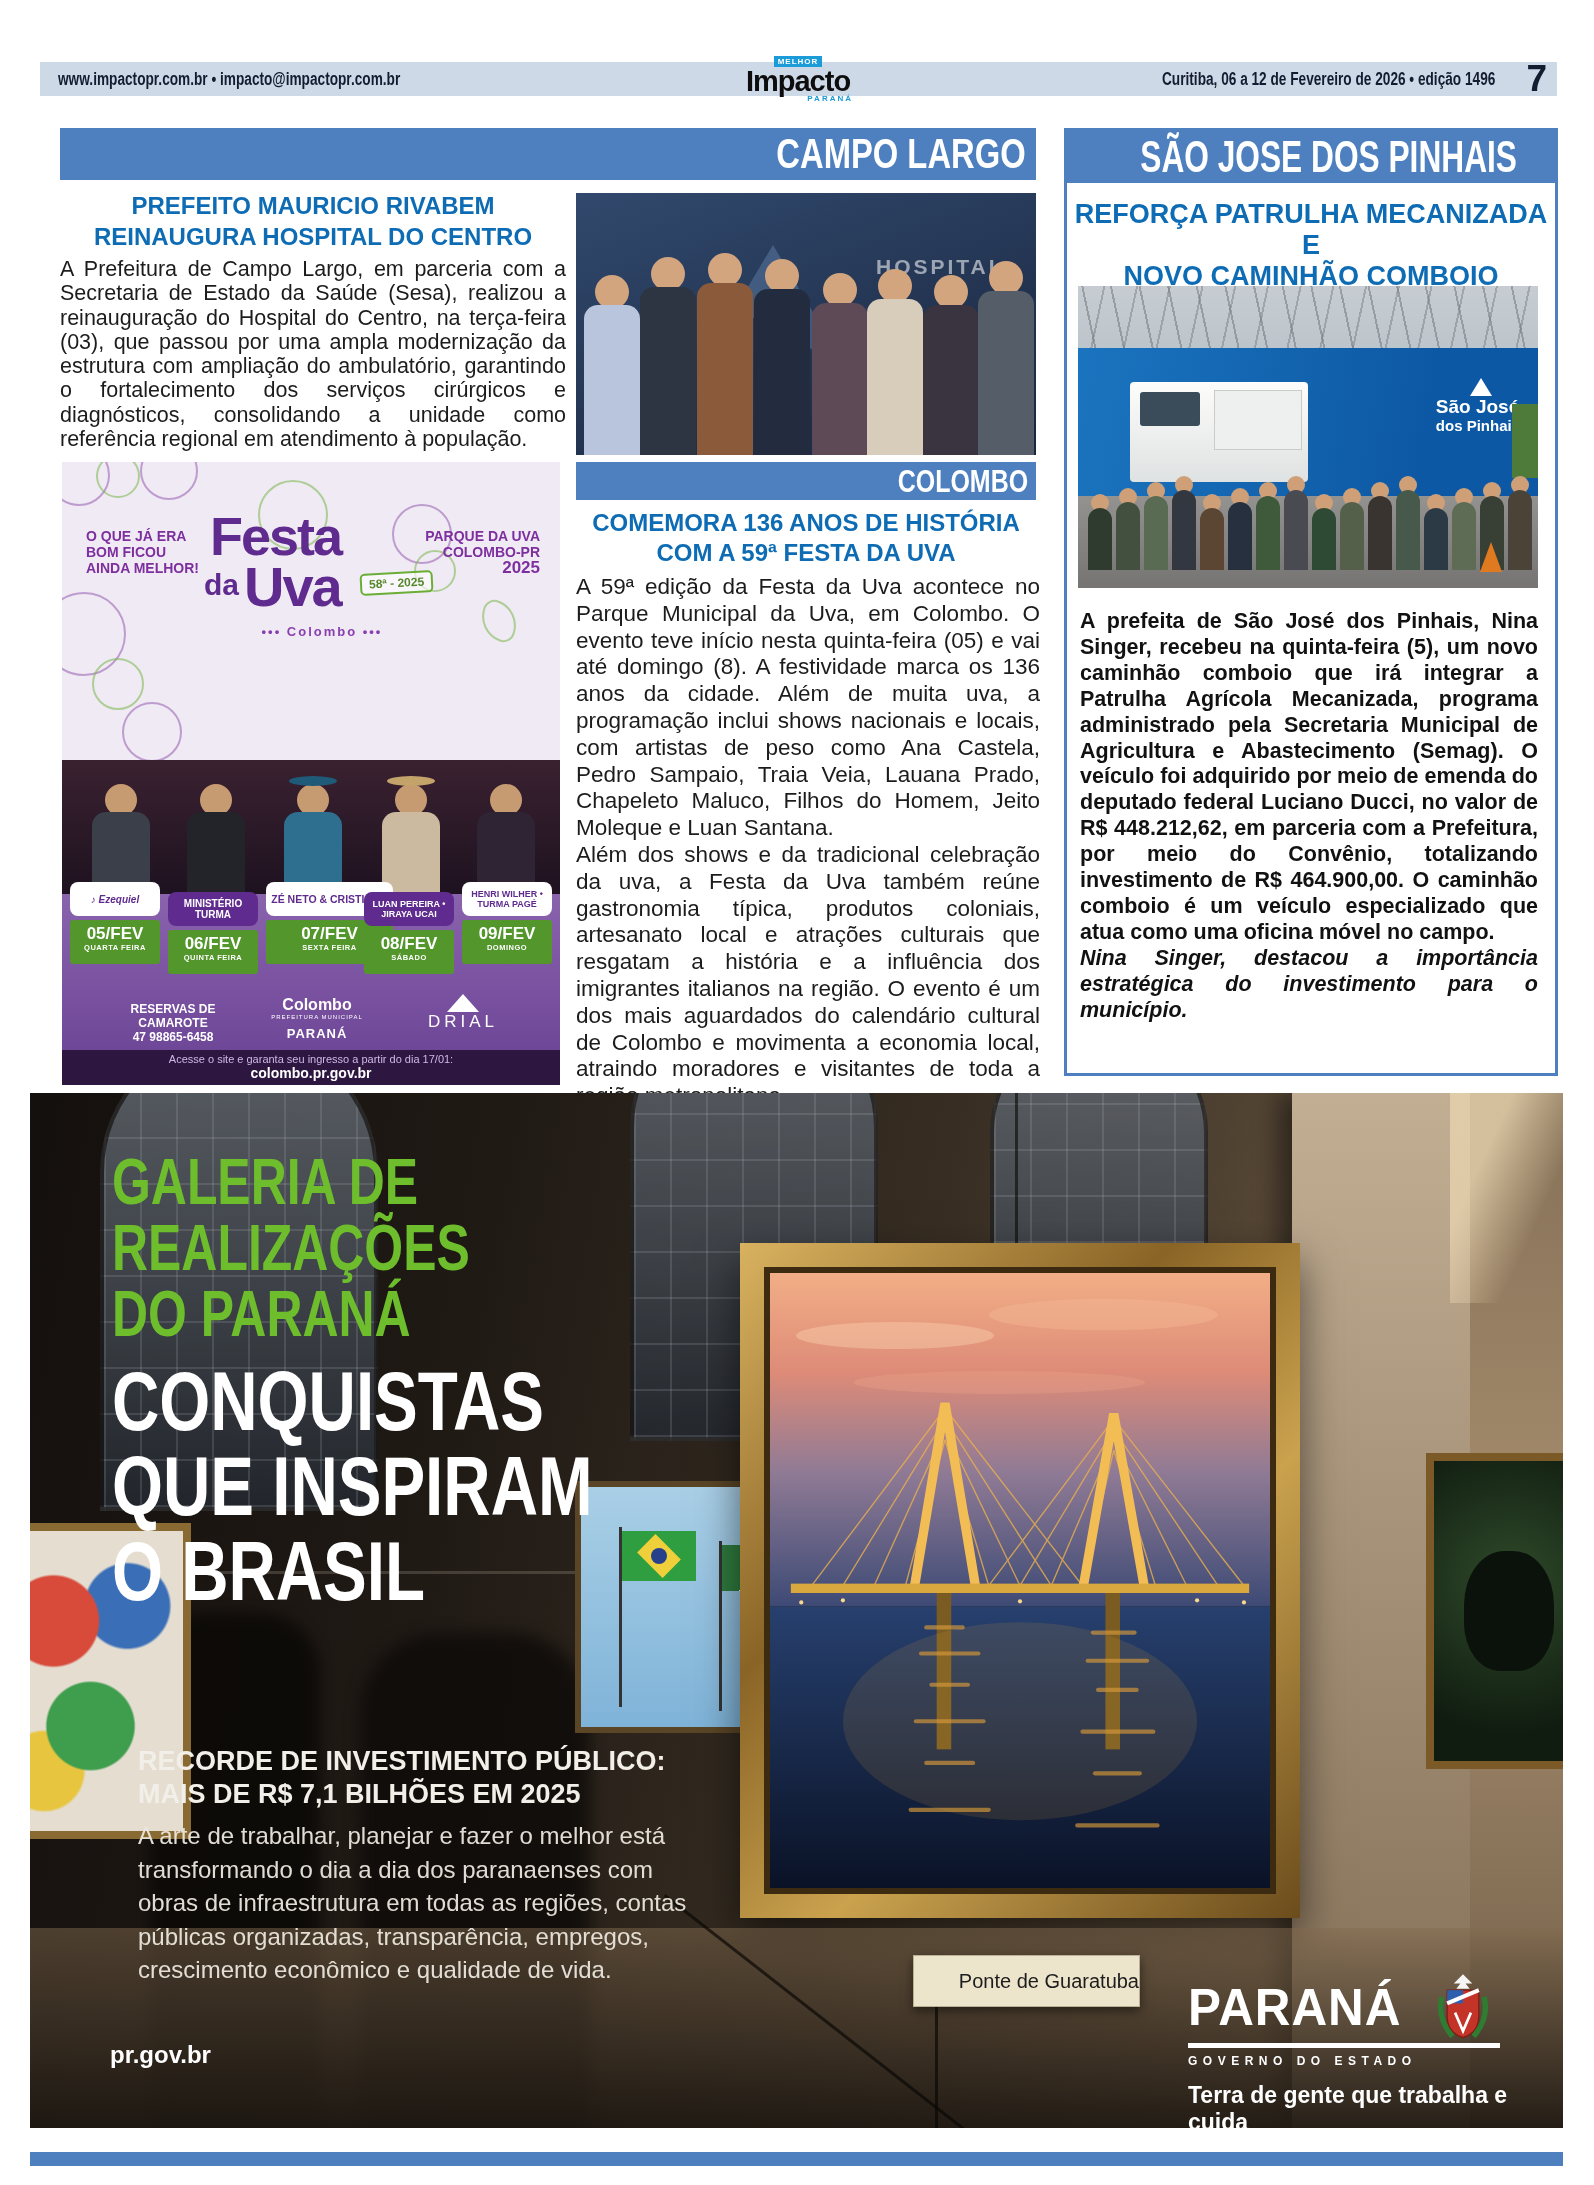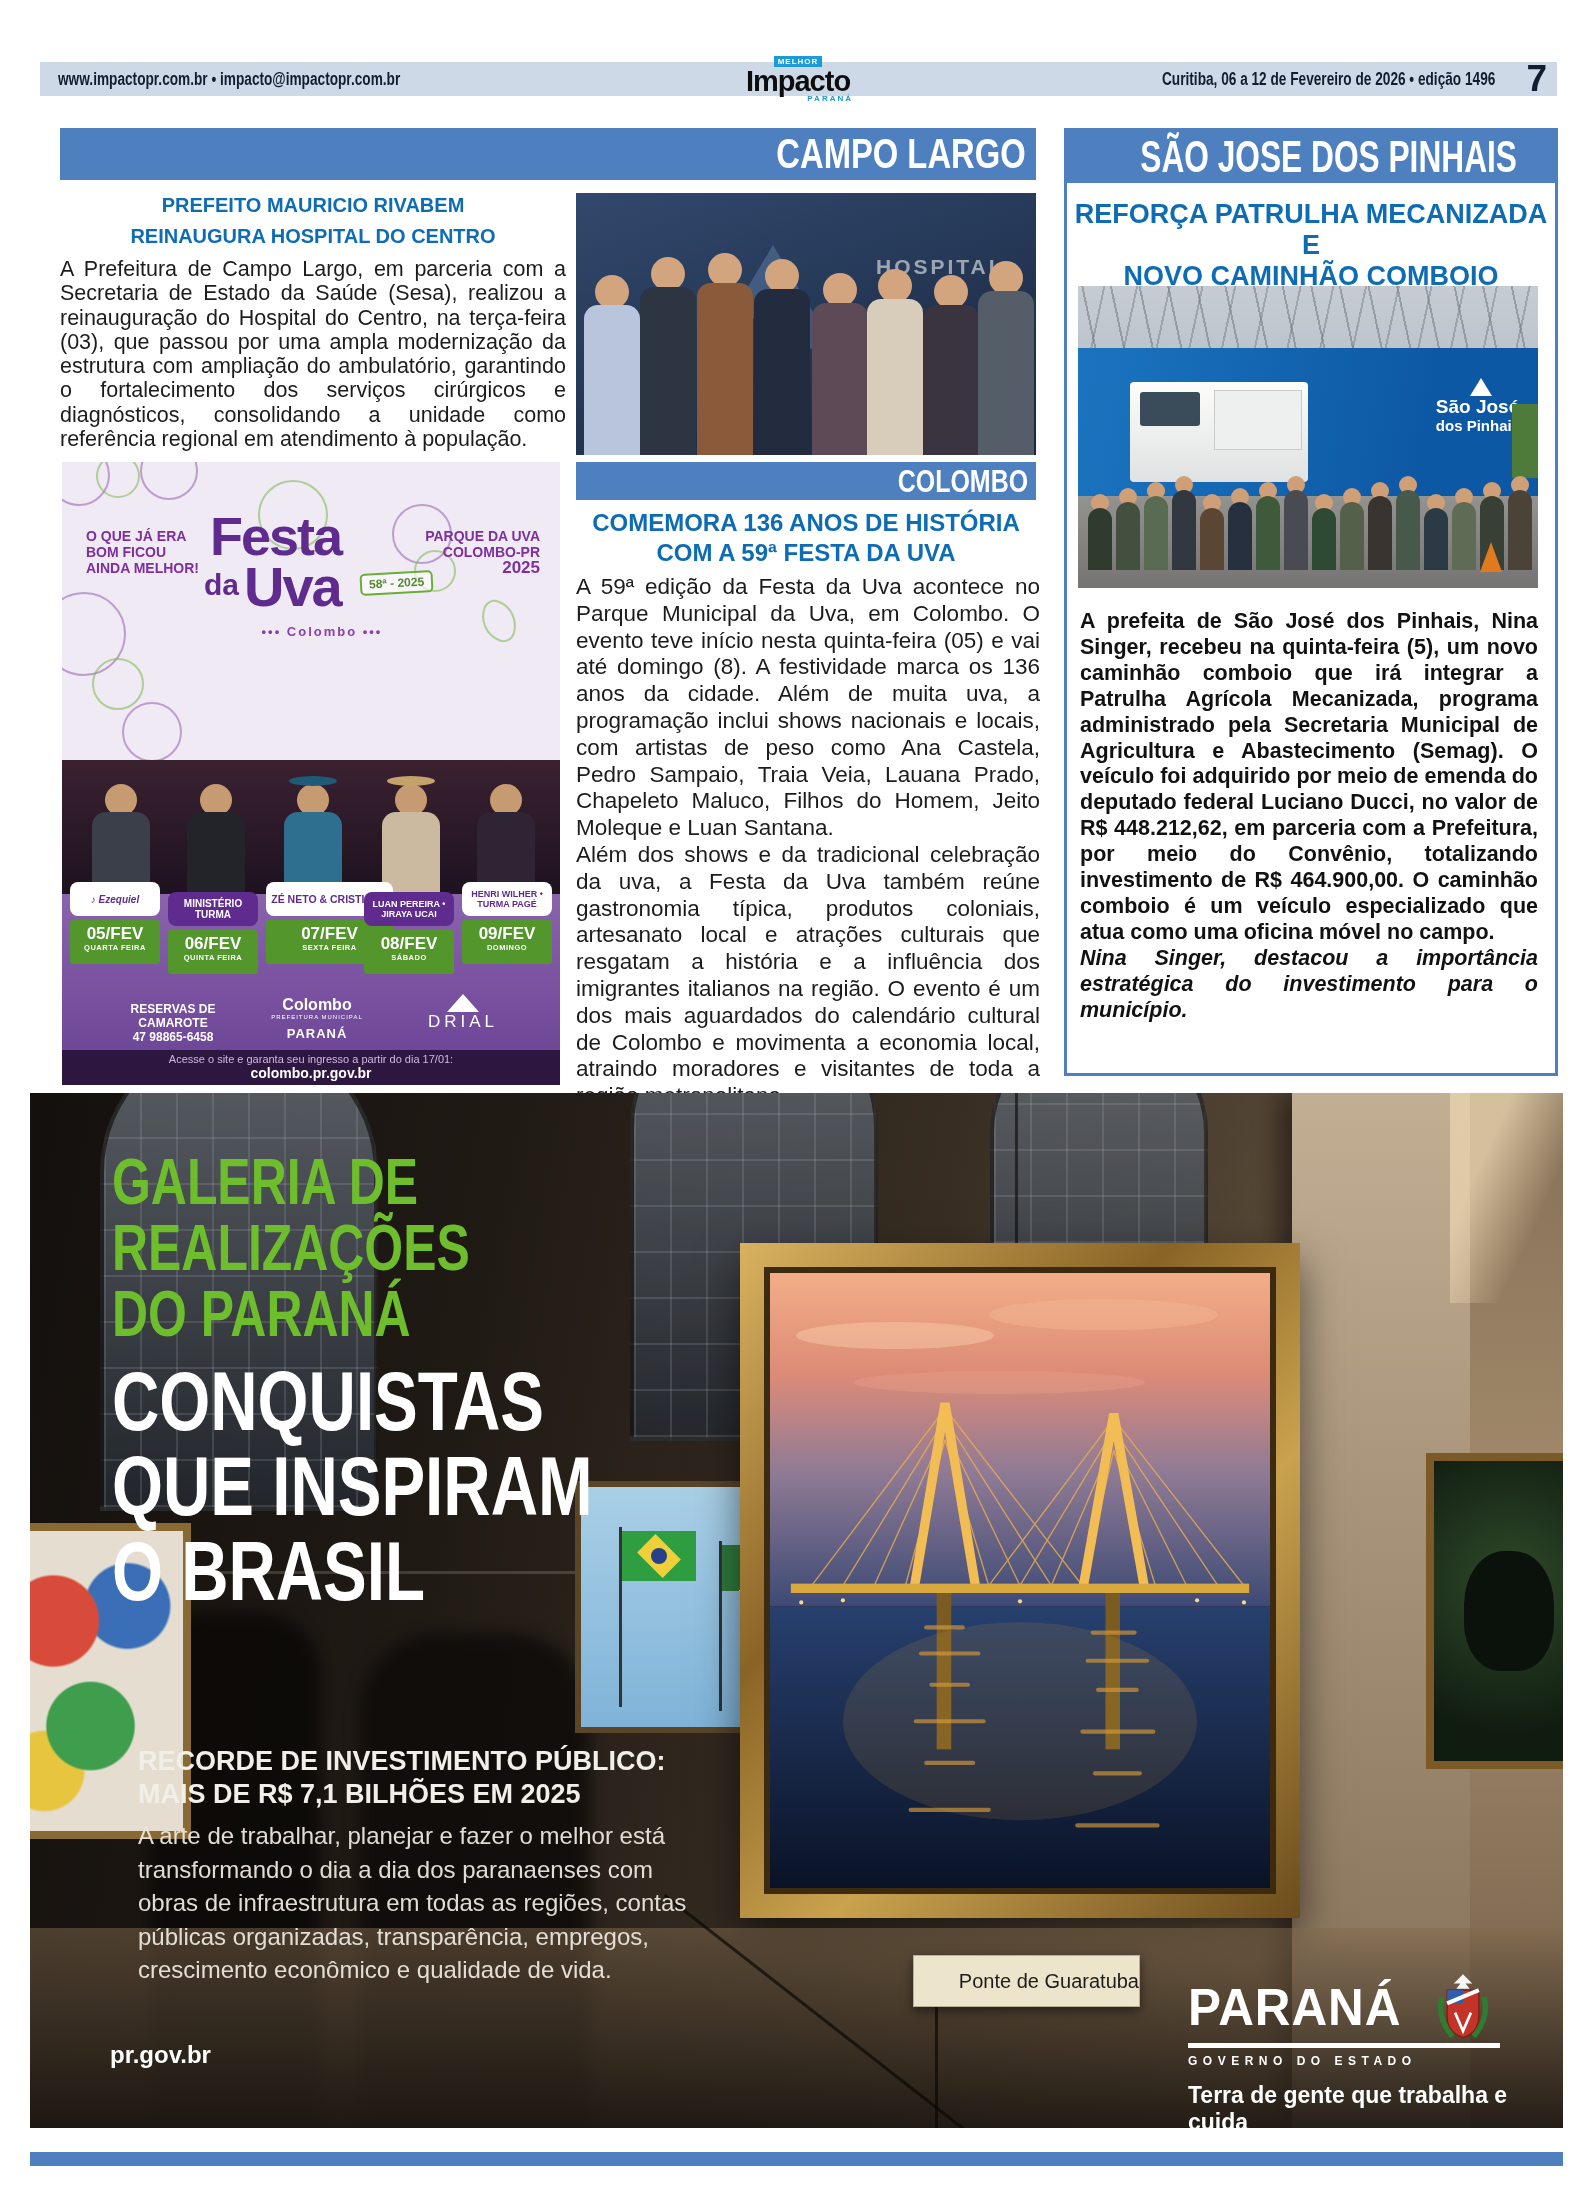--- a/index.html
+++ b/index.html
@@ -82,21 +82,21 @@
     <div class="abs hdrtxt" style="right:62px;top:0;">
       <span class="condR">Curitiba, 06 a 12 de Fevereiro de 2026  •  edição 1496</span>
     </div>
     <div class="abs pagenum" style="right:10px;top:0;">7</div>
   </div>
 
   <div class="abs secbar" style="left:60px;top:128px;width:976px;height:52px;text-align:right;">
     <span class="condR" style="font-size:42px;line-height:52px;margin-right:10px;">CAMPO LARGO</span>
   </div>
 
-  <div class="abs bluehead" style="left:60px;top:190px;width:506px;font-size:20px;line-height:31px;">
+  <div class="abs bluehead" style="left:60px;top:190px;width:506px;font-size:24px;line-height:31px;">
     <div>PREFEITO MAURICIO RIVABEM</div>
     <div>REINAUGURA HOSPITAL DO CENTRO</div>
   </div>
   <div class="abs jtext" style="left:60px;top:257px;width:506px;font-size:21.5px;line-height:24.3px;">A Prefeitura de Campo Largo, em parceria com a Secretaria de Estado da Saúde (Sesa), realizou a reinauguração do Hospital do Centro, na terça-feira (03), que passou por uma ampla modernização da estrutura com ampliação do ambulatório, garantindo o fortalecimento dos serviços cirúrgicos e diagnósticos, consolidando a unidade como referência regional em atendimento à população.</div>
 
   <div class="abs" id="campo-photo" style="left:576px;top:193px;width:460px;height:262px;overflow:hidden;background:linear-gradient(160deg,#31496d,#20304c 70%,#182540);">
     <div class="abs" style="left:135px;top:52px;width:0;height:0;border-left:62px solid transparent;border-right:62px solid transparent;border-bottom:104px solid rgba(130,168,215,.30);"></div>
     <div class="abs" style="left:158px;top:92px;width:0;height:0;border-left:39px solid transparent;border-right:39px solid transparent;border-bottom:66px solid #26395a;"></div>
     <div class="abs" style="left:300px;top:62px;font-size:21px;font-weight:bold;letter-spacing:3px;color:rgba(255,255,255,.55);">HOSPITAL</div>
   <div class="fighead" style="left: 19px; bottom: 146px; width: 34px; height: 34px; background: rgb(210, 165, 127);"></div>

